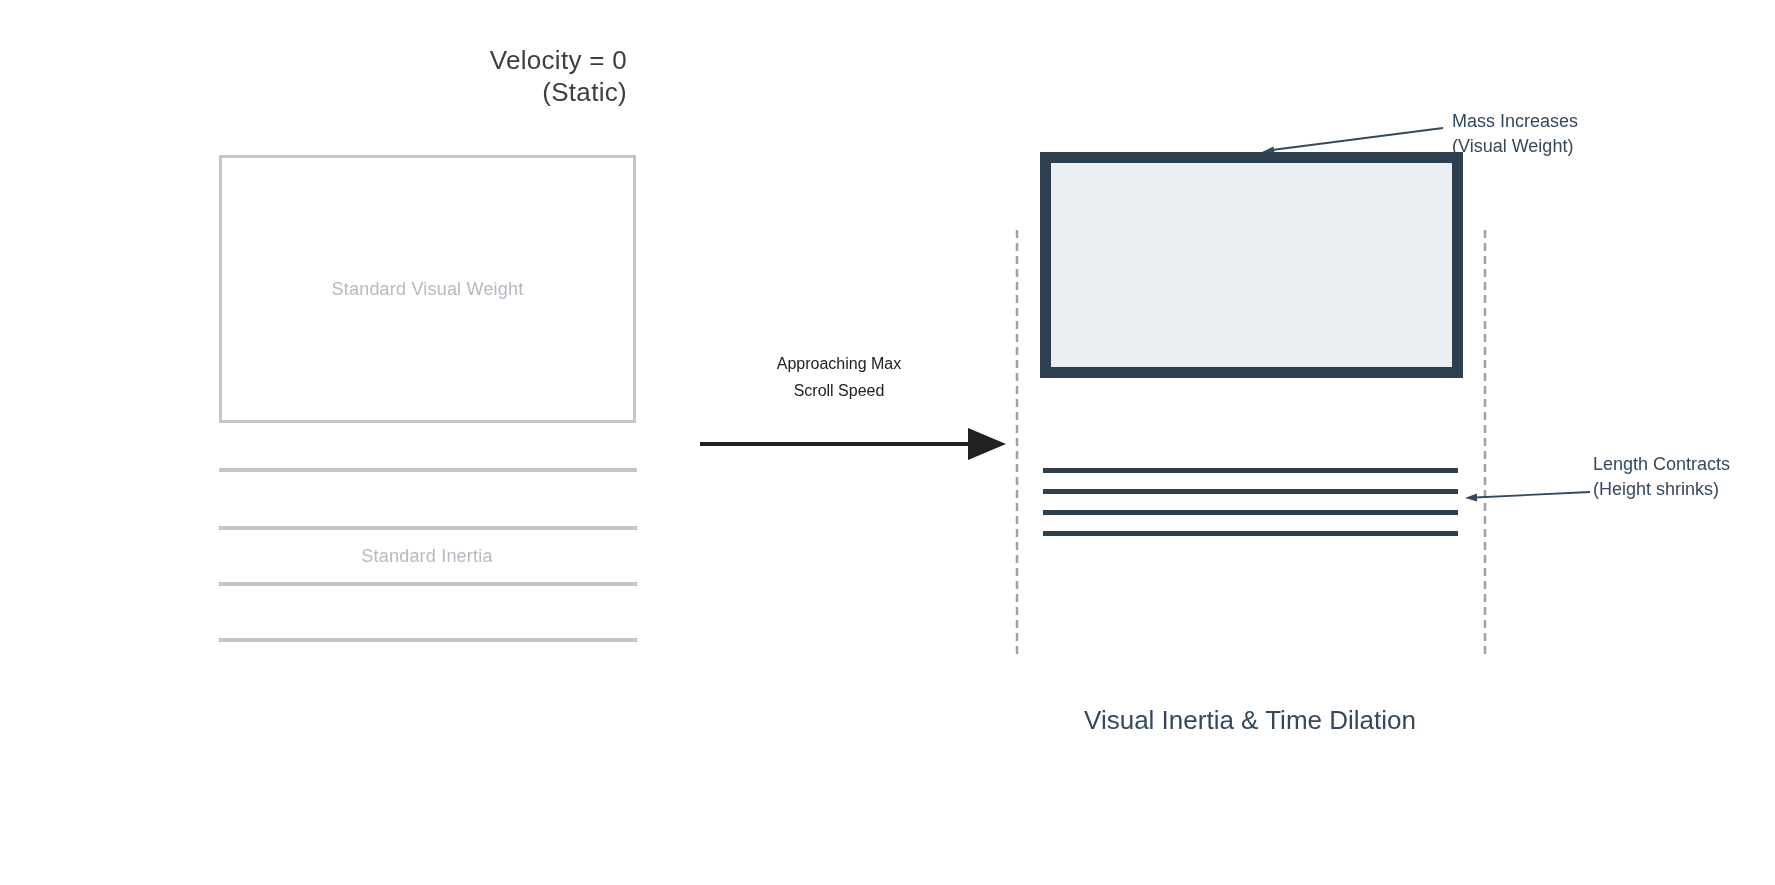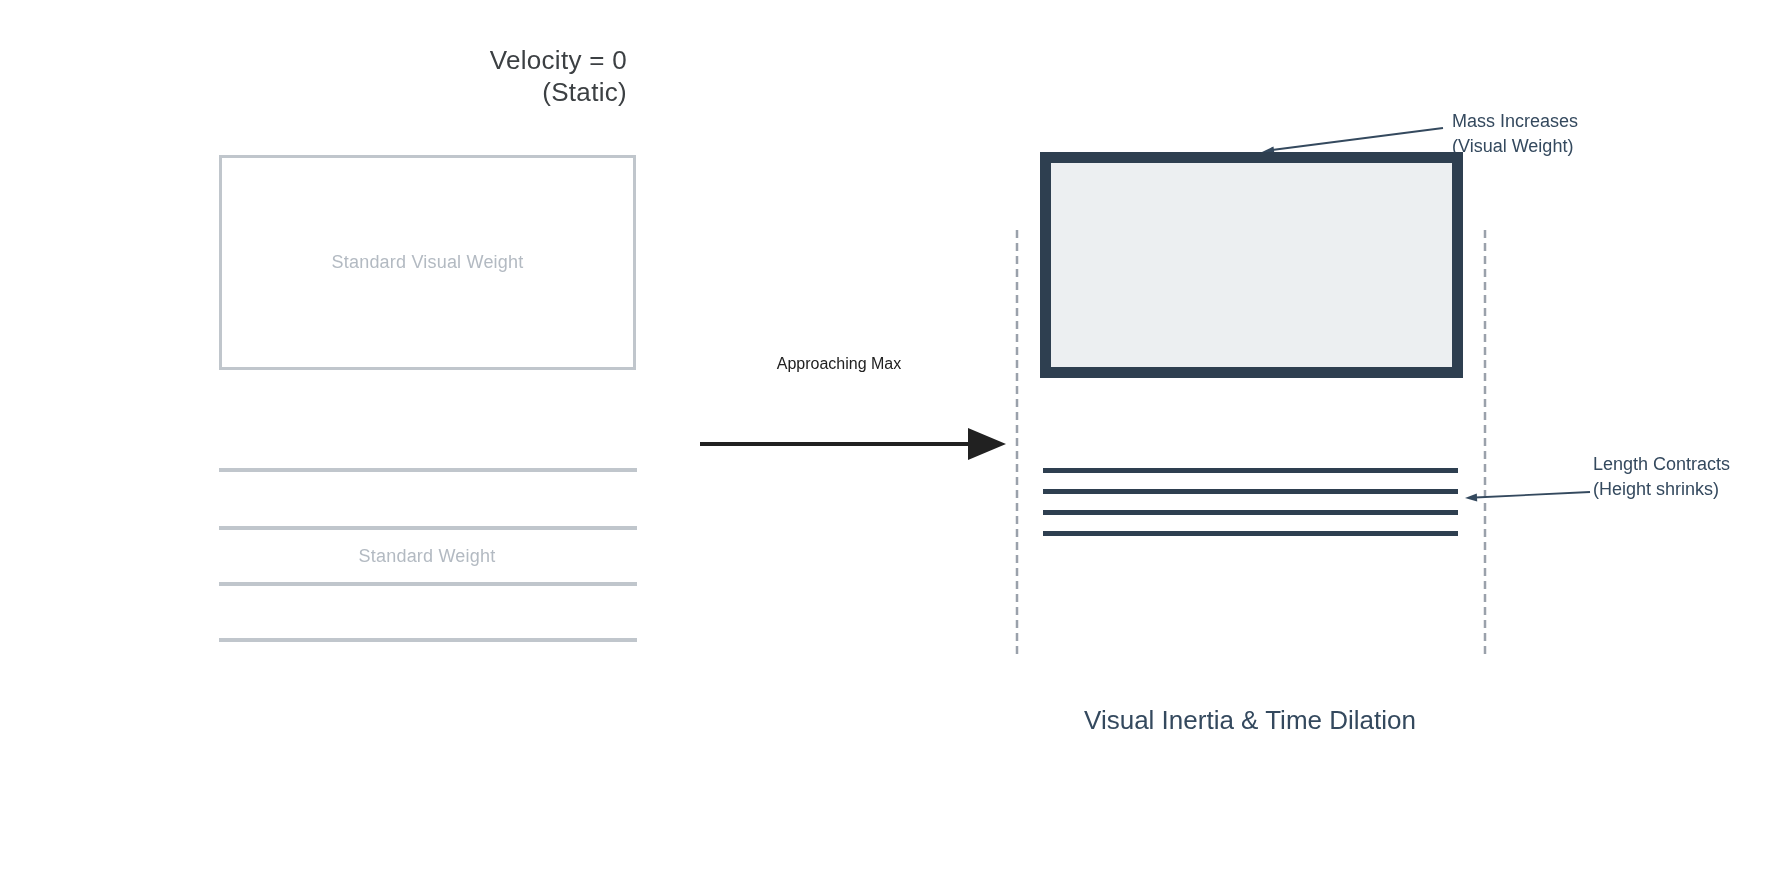--- a/index.html
+++ b/index.html
@@ -56,21 +56,21 @@
   .mass-annotation{left:1452px;top:81px;margin-top:28px;}
   .length-annotation{left:1593px;top:452px;}
   .caption{
     position:absolute;left:1000px;top:706px;width:500px;
     text-align:center;
     font-size:26px;line-height:28px;
     color:var(--navy_text);
   }
   
   .static-box{
-    position:absolute;left:219px;top:155px;width:417px;height:215px;
+    position:absolute;left:219px;top:155px;width:417px;height:268px;
     border:3px solid var(--light_gray_shape);
     background:var(--background);
     display:flex;align-items:center;justify-content:center;
   }
   .static-box .box-label,
   .height-label{
     font-size:18px;
     color:var(--muted_label);
     letter-spacing:0.2px;
   }
@@ -136,24 +136,25 @@
 
   <div class="static-box">
     <span class="box-label">Standard Visual Weight</span>
   </div>
 
   <div class="gline" style="top:468px"></div>
   <div class="gline" style="top:526px"></div>
   <div class="gline" style="top:582px"></div>
   <div class="gline" style="top:638px"></div>
 
-  <div class="height-label">Standard Weight</div>
+  <div class="height-label">Standard Inertia</div>
 
   <div class="transition-label">
     <div>Approaching Max</div>
+    <div>Scroll Speed</div>
   </div>
 
   <div class="panel-title relativistic-title">
   </div>
 
   <div class="annotation mass-annotation">
     <div>Mass Increases</div>
     <div>(Visual Weight)</div>
   </div>
 

